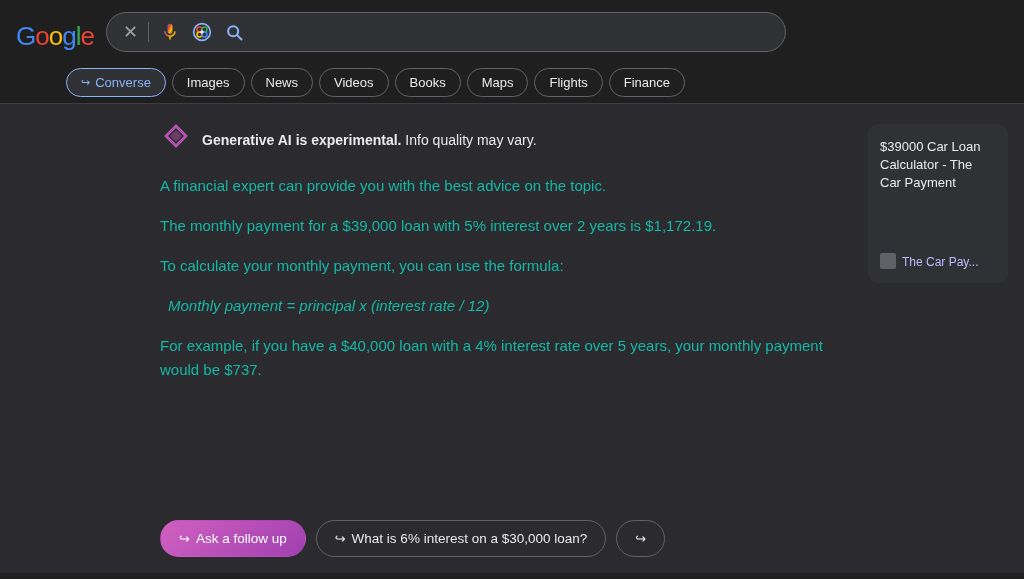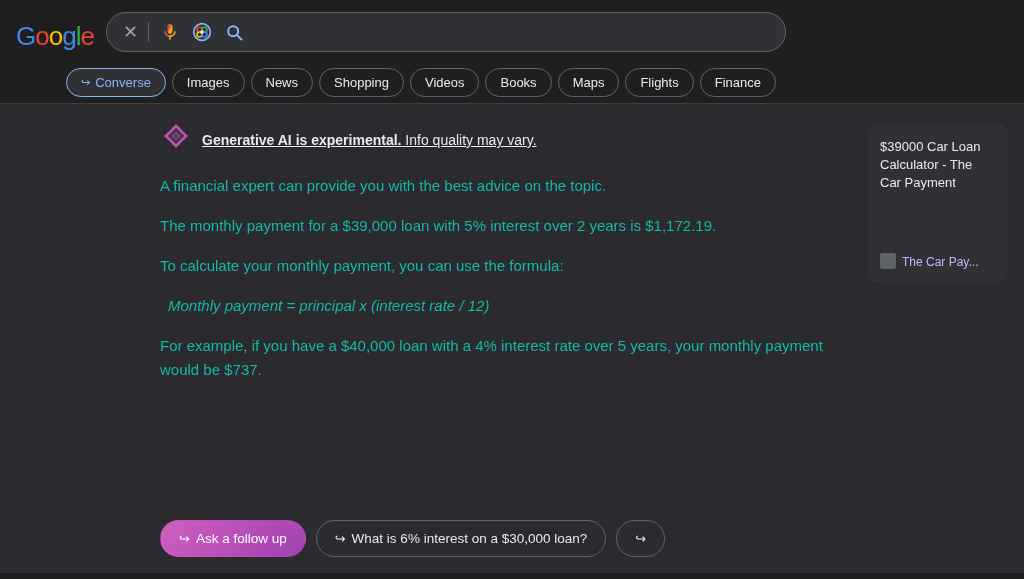--- a/index.html
+++ b/index.html
@@ -155,21 +155,20 @@
     .ai-panel {
       flex: 1;
       max-width: 700px;
     }
 
     .ai-header {
       display: flex;
       align-items: center;
       gap: 10px;
       margin-bottom: 18px;
-      text-decoration: underline;
     }
 
     .ai-icon {
       width: 32px;
       height: 32px;
     }
 
     .ai-badge-text {
       font-size: 14px;
       color: #e8eaed;
@@ -318,23 +317,20 @@
       <span class="tab-icon">↪</span>
       <span>Converse</span>
     </div>
     <div class="nav-tab">
       <span>Images</span>
     </div>
     <div class="nav-tab">
       <span>News</span>
     </div>
     <div class="nav-tab">
-      <span>Shopping</span>
-    </div>
-    <div class="nav-tab">
       <span>Videos</span>
     </div>
     <div class="nav-tab">
       <span>Books</span>
     </div>
     <div class="nav-tab">
       <span>Maps</span>
     </div>
     <div class="nav-tab">
       <span>Flights</span>

